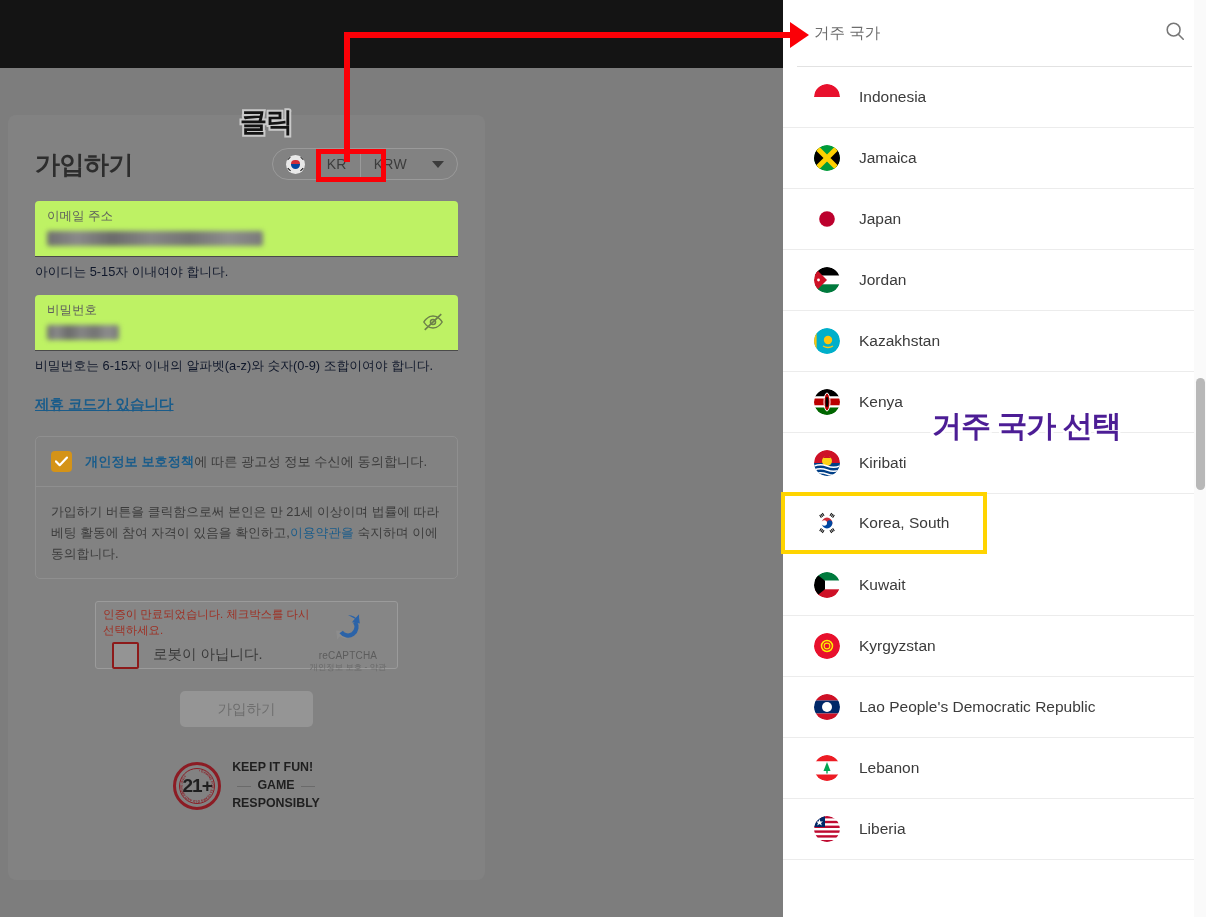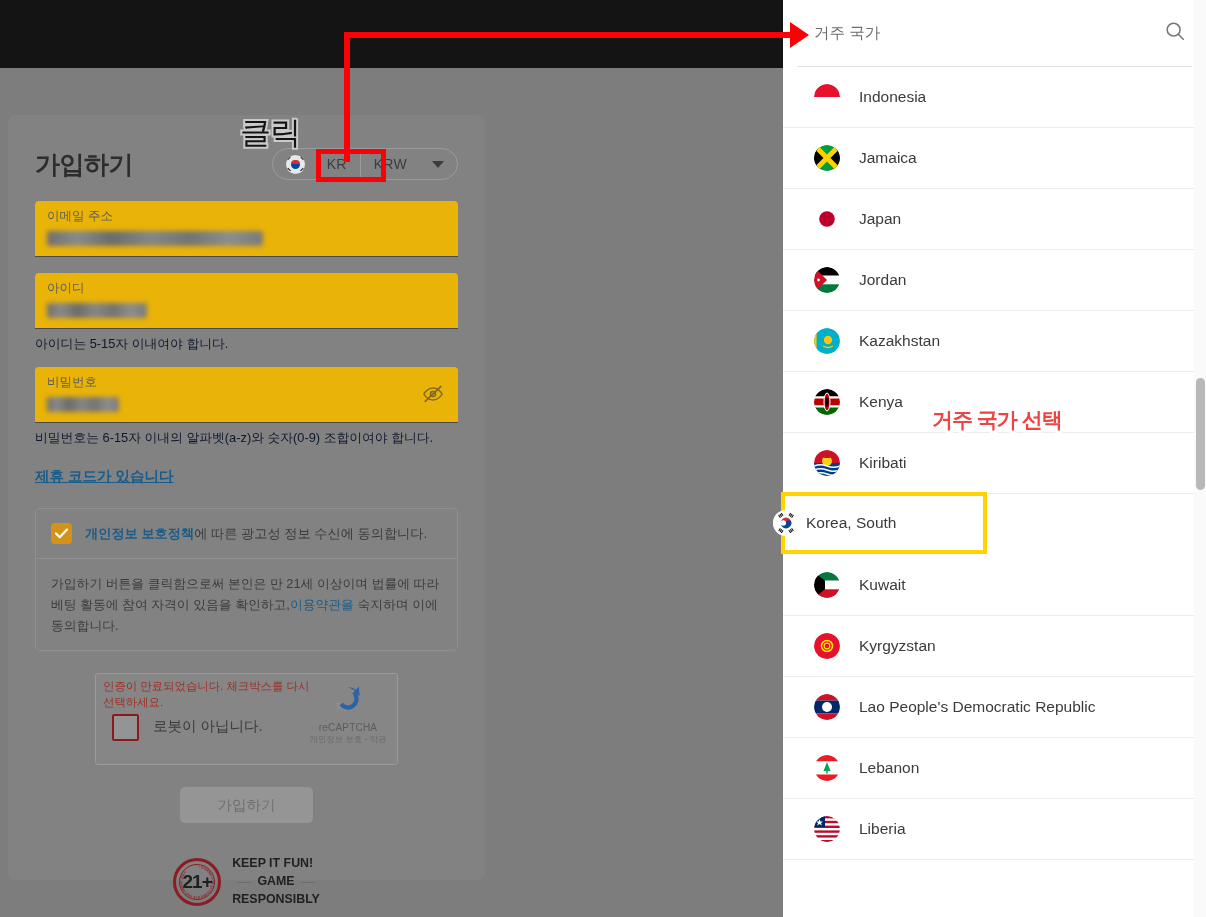--- a/index.html
+++ b/index.html
@@ -48,21 +48,21 @@
   .kr-flag .tg-top, .kr-flag .tg-bot {
     position: absolute; left: 5px; width: 9px; height: 4.5px;
   }
   .kr-flag .tg-top { top: 5px; background: #cd2e3a; border-radius: 9px 9px 0 0; }
   .kr-flag .tg-bot { top: 9.5px; background: #0047a0; border-radius: 0 0 9px 9px; }
   .kr-flag .bar { position: absolute; background: #111; height: 1.4px; width: 4px; }
 
   
   .field {
     position: relative; margin-top: 16px; height: 56px;
-    background: #eab308; border-bottom: 1px solid #4a4a4a; border-radius: 4px 4px 0 0;
+    background: #bef264; border-bottom: 1px solid #4a4a4a; border-radius: 4px 4px 0 0;
     padding: 7px 12px 0 12px;
   }
   .field-label { font-size: 12.5px; color: #5d5d5d; }
   .redacted {
     margin-top: 6px; height: 15px; border-radius: 2px;
     background: linear-gradient(90deg,#6f6f6f 0%,#8a8a8a 14%,#6b6b6b 30%,#868686 48%,#737373 66%,#8d8d8d 84%,#7a7a7a 100%);
     filter: blur(2.4px);
   }
   .hint { margin-top: 7px; font-size: 12.8px; color: #0f172a; }
   .eye-icon { position: absolute; right: 14px; top: 16px; opacity: .62; }
@@ -78,21 +78,21 @@
     display: flex; align-items: center; justify-content: center;
   }
   .cb-checked svg { display: block; }
   .consent-text-1 { font-size: 13.2px; color: #3b3b3b; }
   .consent-text-1 .lnk { color: #1a5c8a; font-weight: bold; }
   .consent-row-2 { padding: 14px 15px; font-size: 12.8px; line-height: 1.65; color: #3b3b3b; }
   .consent-row-2 .lnk { color: #1a5c8a; }
 
   
   #recaptcha {
-    position: relative; margin: 22px auto 0 auto; width: 303px; height: 92px;
+    position: relative; margin: 22px auto 0 auto; width: 303px; height: 68px;
     background: #868686; border: 1px solid #9b9b9b; border-radius: 3px;
   }
   #rc-warning { position: absolute; left: 7px; top: 5px; width: 208px; font-size: 11.4px; line-height: 1.35; color: #9e2f23; }
   #rc-checkbox {
     position: absolute; left: 16px; top: 40px; width: 27px; height: 27px;
     border: 2px solid #8d1a1a; background: #949494; border-radius: 2px;
   }
   #rc-label { position: absolute; left: 57px; top: 43px; font-size: 14.5px; color: #3a3a3a; }
   #rc-logo { position: absolute; right: 10px; top: 8px; width: 78px; text-align: center; }
   #rc-logo .rc-name { font-size: 10px; color: #5c5c5c; letter-spacing: .2px; margin-top: 2px; }
@@ -150,32 +150,32 @@
   .ann { position: absolute; pointer-events: none; }
   #ann-arrow-v { left: 344px; top: 32px; width: 6px; height: 130px; background: #fb0007; }
   #ann-arrow-h { left: 344px; top: 32px; width: 452px; height: 6px; background: #fb0007; }
   #ann-arrow-head {
     left: 790px; top: 22px; width: 0; height: 0;
     border-top: 13px solid transparent; border-bottom: 13px solid transparent;
     border-left: 19px solid #fb0007;
   }
   #ann-red-box { left: 316px; top: 149px; width: 70px; height: 33px; border: 5px solid #fb0007; }
   #ann-click {
-    left: 240px; top: 112px; font-size: 31px; font-weight: normal; color: #131313;
+    left: 240px; top: 104px; font-size: 27px; font-weight: bold; color: #131313;
     -webkit-text-stroke: 4px #c9c9c9; paint-order: stroke fill;
     letter-spacing: -1px;
   }
   #ann-yellow-box { left: 781px; top: 492px; width: 206px; height: 62px; border: 4px solid #ffd400; background: #fff; }
   #ann-select-text {
-    left: 932px; top: 406px; font-size: 21px; font-weight: bold; color: #ef4444;
+    left: 932px; top: 406px; font-size: 30px; font-weight: bold; color: #4c1d95;
     -webkit-text-stroke: 5px #ffffff; paint-order: stroke fill; letter-spacing: -1px;
   }
   #ann-korea-row {
-    position: absolute; left: 742px; top: 492px; width: 204px; height: 62px;
-    display: flex; align-items: center; gap: 7px; padding-left: 31px; background: transparent;
+    position: absolute; left: 783px; top: 492px; width: 204px; height: 62px;
+    display: flex; align-items: center; gap: 19px; padding-left: 31px; background: transparent;
   }
 </style>
 </head>
 <body>
 
 <div id="root">
 
   <div id="left-pane">
     <div id="site-header"></div>
 
@@ -204,24 +204,20 @@
           </div>
         </div>
 
         
         <div class="field">
           <div class="field-label">이메일 주소</div>
           <div class="redacted" style="width:216px"></div>
         </div>
 
         
-        <div class="field">
-          <div class="field-label">아이디</div>
-          <div class="redacted" style="width:100px"></div>
-        </div>
         <div class="hint">아이디는 5-15자 이내여야 합니다.</div>
 
         
         <div class="field" style="margin-top:14px">
           <div class="field-label">비밀번호</div>
           <div class="redacted" style="width:72px"></div>
           <span class="eye-icon">
             <svg width="22" height="22" viewBox="0 0 24 24" fill="none" stroke="#3a3a3a" stroke-width="1.6">
               <path d="M2 12s3.8-6.5 10-6.5S22 12 22 12s-3.8 6.5-10 6.5S2 12 2 12z"></path>
               <circle cx="12" cy="12" r="2.8"></circle>

